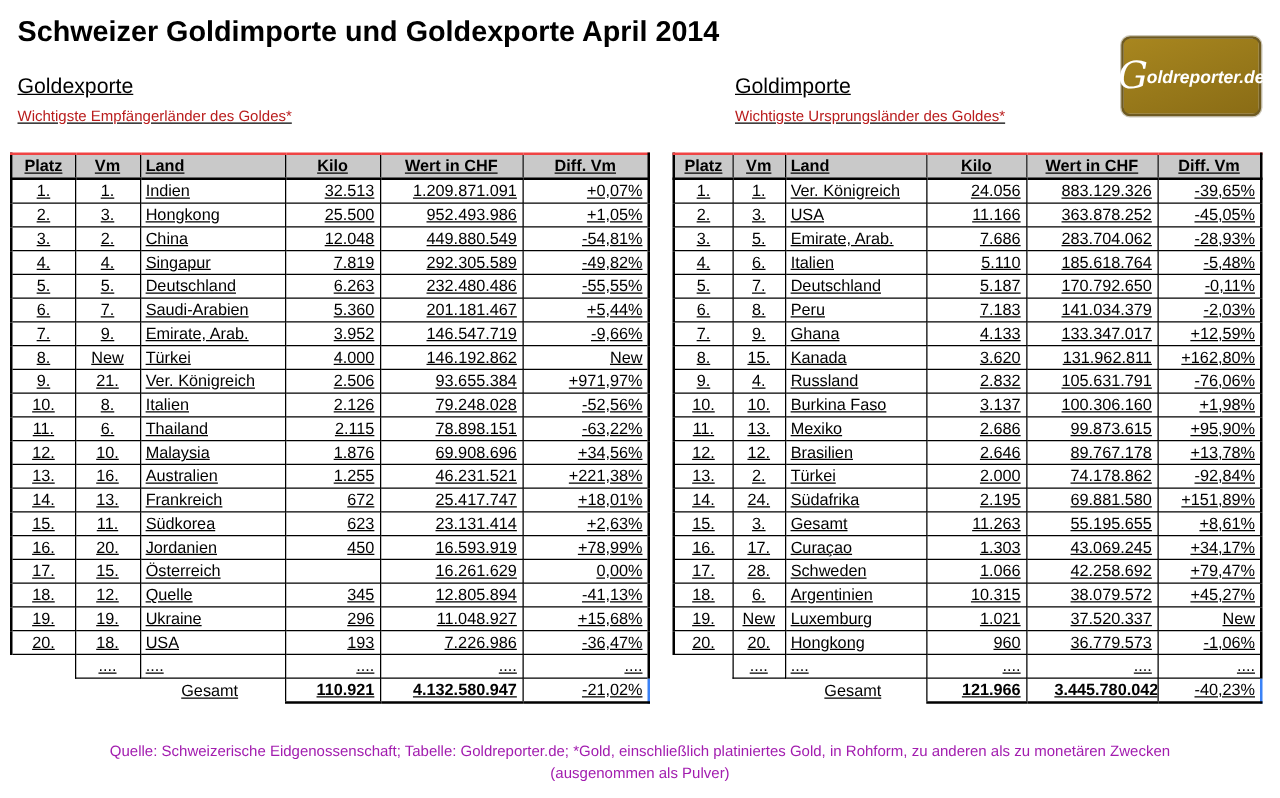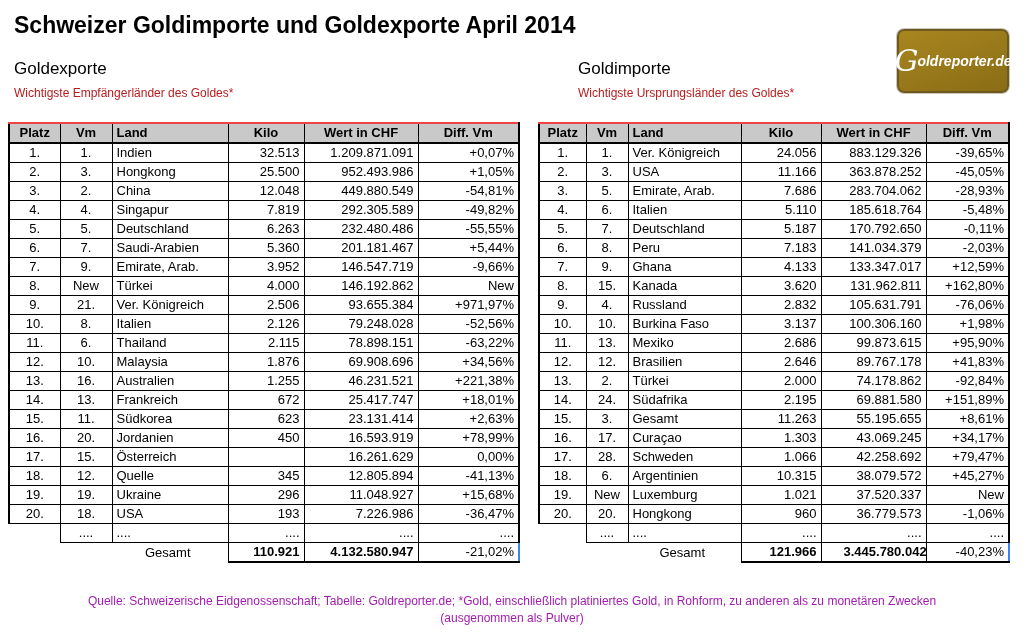--- a/index.html
+++ b/index.html
@@ -6,27 +6,27 @@
   body {
     width:1024px; height:638px; position:relative;
     background:#ffffff; color:#000;
     font-family:"Liberation Sans", sans-serif;
     overflow:hidden;
   }
   .page-title {
     position:absolute; left:14px; top:12px; margin:0;
     font-size:23px; font-weight:bold; letter-spacing:0;
   }
-  .section { position:absolute; top:58px; }
+  .section { position:absolute; top:58px;text-decoration:underline; }
   .section-left  { left:8px;  width:510px; }
   .section-right { left:538px; width:470px; }
   .section h2 { margin:0; font-size:17px; font-weight:normal; line-height:22px; }
   .section .sub { margin-top:6px; font-size:12px; line-height:15px; color:#b91c1c; }
   .section-left h2,  .section-left .sub  { margin-left:6px; }
-  .section-right h2, .section-right .sub { margin-left:40px; }
+  .section-right h2, .section-right .sub { margin-left:50px; }
 
   table { border-collapse:collapse; table-layout:fixed; margin-top:21px; width:100%; }
   th, td {
     border:1px solid #000; height:18px; line-height:18px;
     font-size:13px; padding:0 4px; white-space:nowrap; overflow:hidden;
   }
   th {
     background:#c9c9c9; font-weight:bold; text-align:center;
     border-top:2px solid #ef4444; border-bottom:2px solid #000;
   }
@@ -390,21 +390,21 @@
           <td class="c3">2.686</td>
           <td class="c4">99.873.615</td>
           <td class="c5">+95,90%</td>
         </tr>
         <tr>
           <td class="c0">12.</td>
           <td class="c1">12.</td>
           <td class="c2">Brasilien</td>
           <td class="c3">2.646</td>
           <td class="c4">89.767.178</td>
-          <td class="c5">+41,83%</td>
+          <td class="c5">+13,78%</td>
         </tr>
         <tr>
           <td class="c0">13.</td>
           <td class="c1">2.</td>
           <td class="c2">Türkei</td>
           <td class="c3">2.000</td>
           <td class="c4">74.178.862</td>
           <td class="c5">-92,84%</td>
         </tr>
         <tr>

